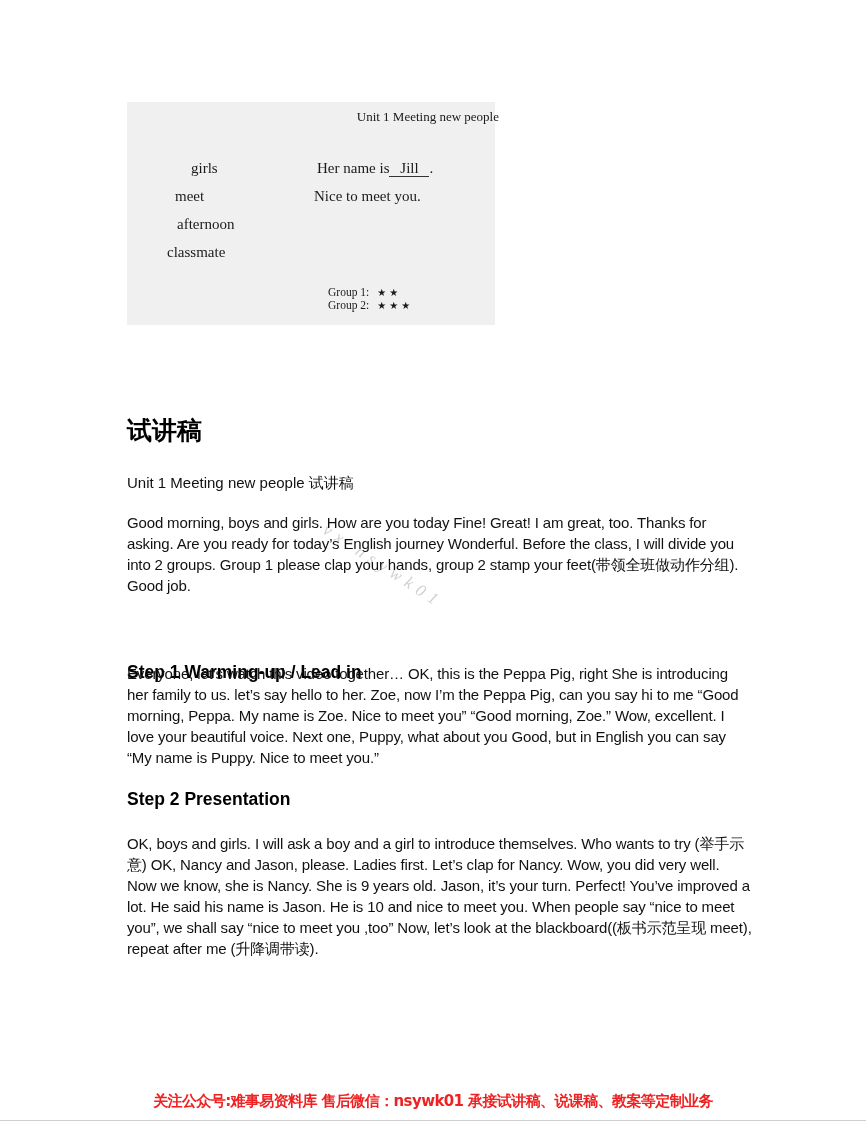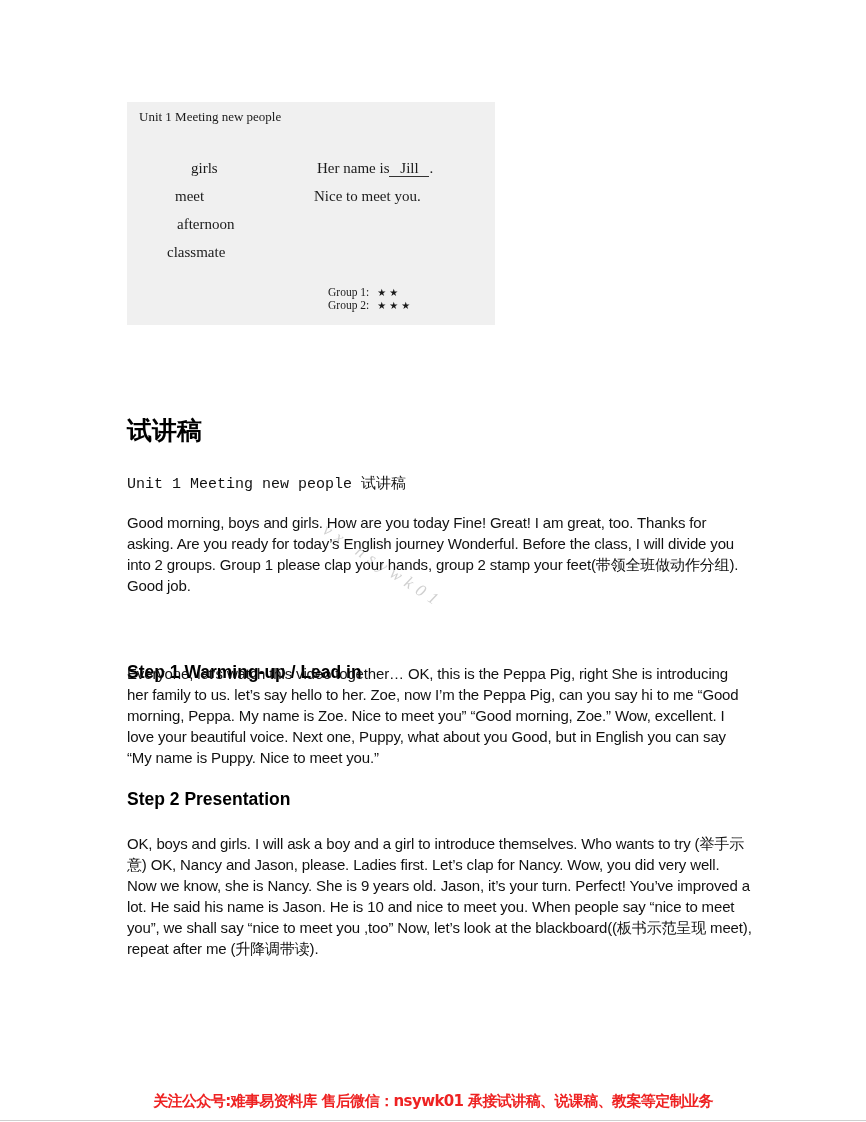--- a/index.html
+++ b/index.html
@@ -21,23 +21,23 @@
       top: 102px;
       width: 368px;
       height: 223px;
       background: #f0f0f0;
       font-family: "Liberation Serif", "DejaVu Serif", serif;
       color: #1a1a1a;
     }
     .board-title {
       position: absolute;
       top: 7px;
-      left: 12px;
+      left: 4px;
       width: 368px;
-      text-align: left;
+      text-align: right;
       font-size: 13px;
     }
     .word {
       position: absolute;
       font-size: 15px;
     }
     .sentence {
       position: absolute;
       font-size: 15px;
     }
@@ -68,21 +68,20 @@
       font-weight: bold;
       font-family: "DejaVu Sans", sans-serif;
       color: #000;
     }
     .subtitle {
       position: absolute;
       left: 127px;
       top: 474px;
       font-size: 15px;
       color: #111;
-      font-family: Liberation Mono, monospace;
     }
     .para {
       position: absolute;
       left: 127px;
       width: 625px;
       font-size: 15px;
       line-height: 21px;
       color: #111;
       letter-spacing: -0.15px;
     }

